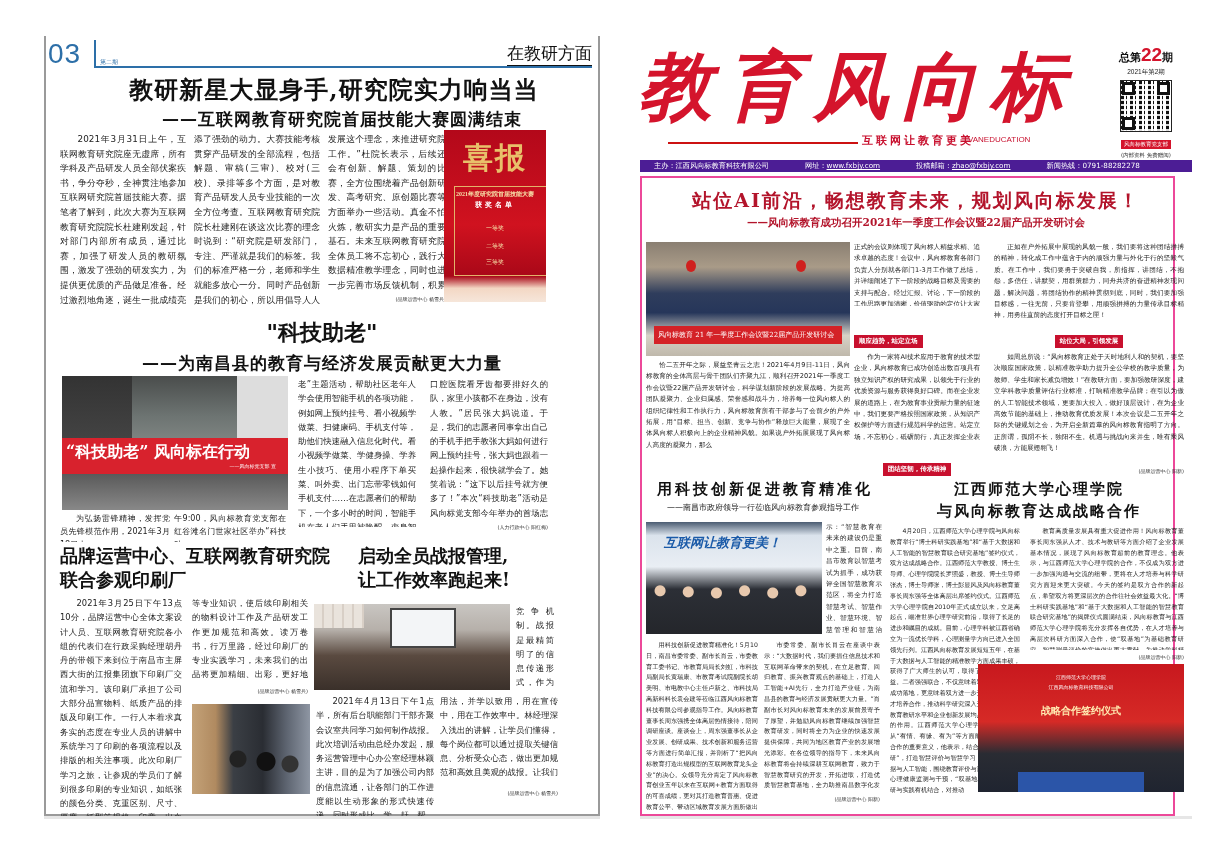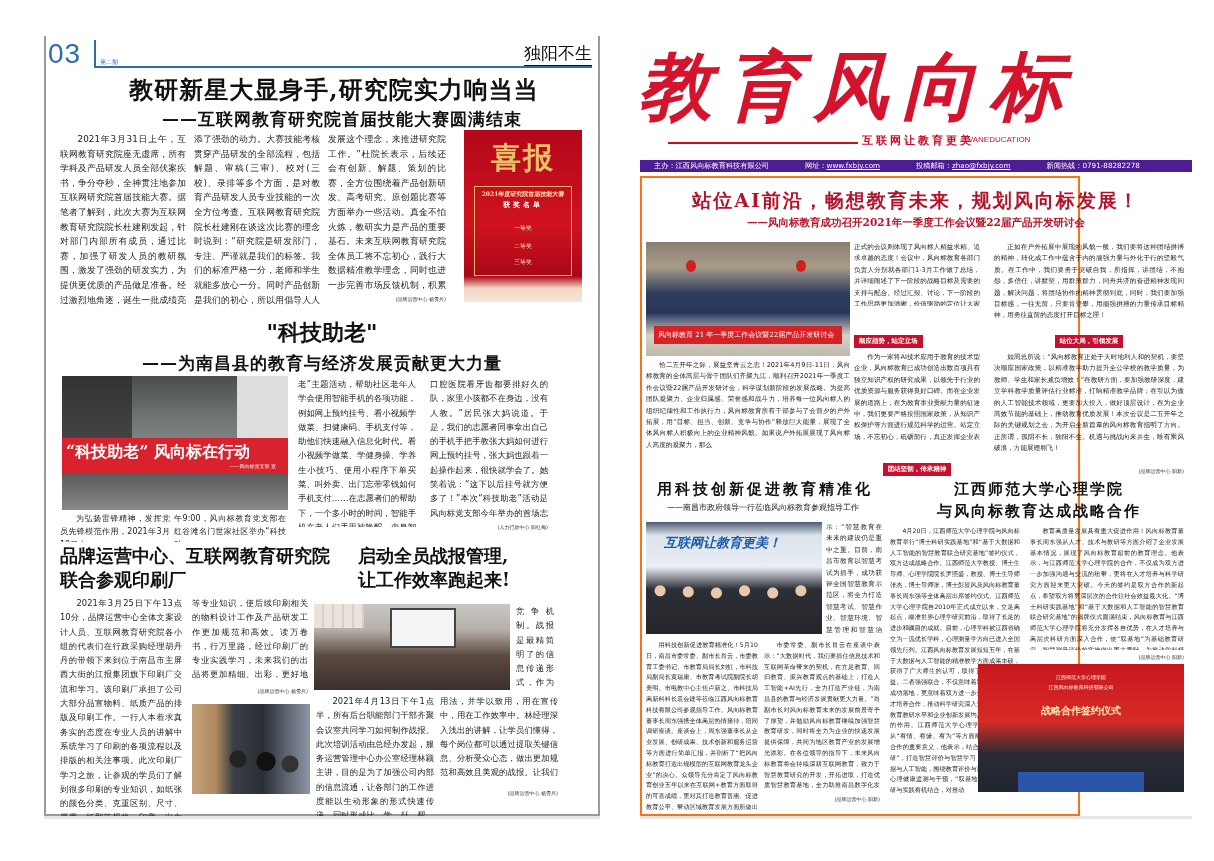--- a/index.html
+++ b/index.html
@@ -41,49 +41,49 @@
       #fff; position: relative; }
   .qr::after { content: ""; position: absolute; inset: 0; background: repeating-linear-gradient(0deg, rgba(255,255,255,0.85) 0 2px, transparent 2px 5px); }
   .qr .corner { position: absolute; width: 13px; height: 13px; border: 3px solid #111; background: #fff; z-index: 2; }
   .qr-tag { display: inline-block; background: #d4142c; color: #fff; font-size: 5.5px; padding: 1px 3px; margin-top: 3px; font-family: "DejaVu Sans", sans-serif; }
   .qr-note { font-size: 5.5px; color: #333; margin-top: 2px; font-family: "DejaVu Sans", sans-serif; }
 
   .infobar { position: absolute; left: 10px; top: 124px; width: 552px; height: 12px; background: #4c1d95; color: #fff; font-size: 7.2px; font-family: "DejaVu Sans", sans-serif; display: flex; align-items: center; padding-left: 14px; }
   .infobar span { margin-right: 36px; white-space: nowrap; }
   .infobar u { text-decoration: underline; }
 
-  .r-frame { position: absolute; left: 10px; top: 140px; width: 440px; height: 640px; border: 2px solid #f97316; }
+  .r-frame { position: absolute; left: 10px; top: 140px; width: 535px; height: 640px; border: 2px solid #ec4899; }
 
   .red-head { color: #b3142b; font-weight: bold; text-align: center; }
   .tag-red { display: inline-block; background: #c8102e; color: #fff; font-size: 6.5px; padding: 2px 5px; font-family: "DejaVu Sans", sans-serif; font-weight: bold; }
 
   .small-text { font-size: 6.6px; line-height: 11.4px; color: #222; font-family: "DejaVu Sans", sans-serif; text-align: justify; }
 </style>
 </head>
 <body>
 
 <div id="page-left" class="page">
   <div class="l-header">
     <div class="l-pagenum">03</div>
     <div class="l-sectdiv"></div>
     <div class="l-issue">第二期</div>
-    <div class="l-section">独阳不生</div>
+    <div class="l-section">在教研方面</div>
     <div class="l-sectline"></div>
   </div>
 
   <div style="position:absolute;left:0;top:38px;width:552px;">
     <div class="headline h-big">教研新星大显身手,研究院实力响当当</div>
     <div class="headline h-sub" style="margin-top:2px;padding-left:40px;">——互联网教育研究院首届技能大赛圆满结束</div>
   </div>
   <div class="col-text" style="position:absolute;left:14px;top:96px;width:126px;height:176px;overflow:hidden;">2021年3月31日上午，互联网教育研究院座无虚席，所有学科及产品研发人员全部伏案疾书，争分夺秒，全神贯注地参加互联网研究院首届技能大赛。据笔者了解到，此次大赛为互联网教育研究院院长杜建刚发起，针对部门内部所有成员，通过比赛，加强了研发人员的教研氛围，激发了强劲的研发实力，为提供更优质的产品做足准备。经过激烈地角逐，诞生一批成绩亮眼的教研新星，有三位老师夺得满分，为产品研发挖掘出众多优秀的人才，给公司整体研究实力增</div>
   <div class="col-text" style="position:absolute;left:148px;top:96px;width:126px;height:176px;overflow:hidden;text-indent:0;">添了强劲的动力。大赛技能考核贯穿产品研发的全部流程，包括解题、审稿(三审)、校对(三校)、录排等多个方面，是对教育产品研发人员专业技能的一次全方位考查。互联网教育研究院院长杜建刚在谈这次比赛的理念时说到：“研究院是研发部门，专注、严谨就是我们的标签。我们的标准严格一分，老师和学生就能多放心一分。同时产品创新是我们的初心，所以用倡导人人做研究、人人搞创新的优秀氛围，围绕着创新谋发展、创新出新品、创新助推企业</div>
   <div class="col-text" style="position:absolute;left:282px;top:96px;width:118px;height:158px;overflow:hidden;text-indent:0;">发展这个理念，来推进研究院工作。”杜院长表示，后续还会有创新、解题、策划的比赛，全方位围绕着产品创新研发、高考研究、原创题比赛等方面举办一些活动。真金不怕火炼，教研实力是产品的重要基石。未来互联网教育研究院全体员工将不忘初心，践行大数据精准教学理念，同时也进一步完善市场反馈机制，积累所有创新点子，研发出更好的产品，为我们的用户提供更优质的服务。</div>
   <div class="byline" style="position:absolute;left:282px;top:260px;width:118px;">(品牌运营中心 杨雪兵)</div>
 
-  <div class="photo" style="left:418px;top:94px;width:118px;height:172px;background:linear-gradient(180deg,#b3081a 0%,#d0121f 55%,#a90818 85%,#f3d7c4 92%,#f6e6da 100%);">
+  <div class="photo" style="left:398px;top:94px;width:102px;height:172px;background:linear-gradient(180deg,#b3081a 0%,#d0121f 55%,#a90818 85%,#f3d7c4 92%,#f6e6da 100%);font-family:Liberation Serif, serif;">
     <div style="position:absolute;left:0;top:8px;width:100%;text-align:center;font-size:30px;font-weight:bold;color:#e8c06a;letter-spacing:2px;">喜报</div>
     <div style="position:absolute;left:10px;top:56px;width:98px;height:90px;border:1px solid #e3b36a;"></div>
     <div style="position:absolute;left:0;top:60px;width:100%;text-align:center;font-size:6px;color:#f7e0a8;font-weight:bold;">2021年度研究院首届技能大赛</div>
     <div style="position:absolute;left:0;top:70px;width:100%;text-align:center;font-size:7px;color:#fff;font-weight:bold;letter-spacing:3px;">获奖名单</div>
     <div style="position:absolute;left:0;top:94px;width:100%;text-align:center;font-size:6px;color:#f7e0a8;">一等奖</div>
     <div style="position:absolute;left:0;top:112px;width:100%;text-align:center;font-size:6px;color:#f7e0a8;">二等奖</div>
     <div style="position:absolute;left:0;top:128px;width:100%;text-align:center;font-size:6px;color:#f7e0a8;">三等奖</div>
   </div>
 
   <div style="position:absolute;left:0;top:282px;width:552px;">
@@ -129,20 +129,33 @@
   <div class="byline" style="position:absolute;left:394px;top:754px;width:118px;">(品牌运营中心 杨雪兵)</div>
 </div>
 <div style="position:absolute;left:44px;top:816px;width:556px;height:3px;background:#e6e6e6;"></div>
 
 <div id="page-right" class="page">
   <div class="mast-title">教育风向标</div>
   <div class="mast-line"></div>
   <div class="mast-slogan">互联网让教育更美</div>
   <div class="mast-slogan-en">VANEDUCATION</div>
 
+  <div class="issue-box">
+    <div class="issue-total">
+      <span>总第</span><b>22</b><span>期</span>
+    </div>
+    <div class="issue-year">2021年第2期</div>
+    <div class="qr">
+      <div class="corner" style="left:1px;top:1px;"></div>
+      <div class="corner" style="right:1px;top:1px;"></div>
+      <div class="corner" style="left:1px;bottom:1px;"></div>
+    </div>
+    <div class="qr-tag">风向标教育党支部</div>
+    <div class="qr-note">(内部资料 免费赠阅)</div>
+  </div>
 
   <div class="infobar">
     <span>主办：江西风向标教育科技有限公司</span>
     <span><span style="margin:0">网址：</span><u>www.fxbjy.com</u></span>
     <span><span style="margin:0">投稿邮箱：</span><u>zhao@fxbjy.com</u></span>
     <span>新闻热线：0791-88282278</span>
   </div>
 
   <div class="r-frame">
 

